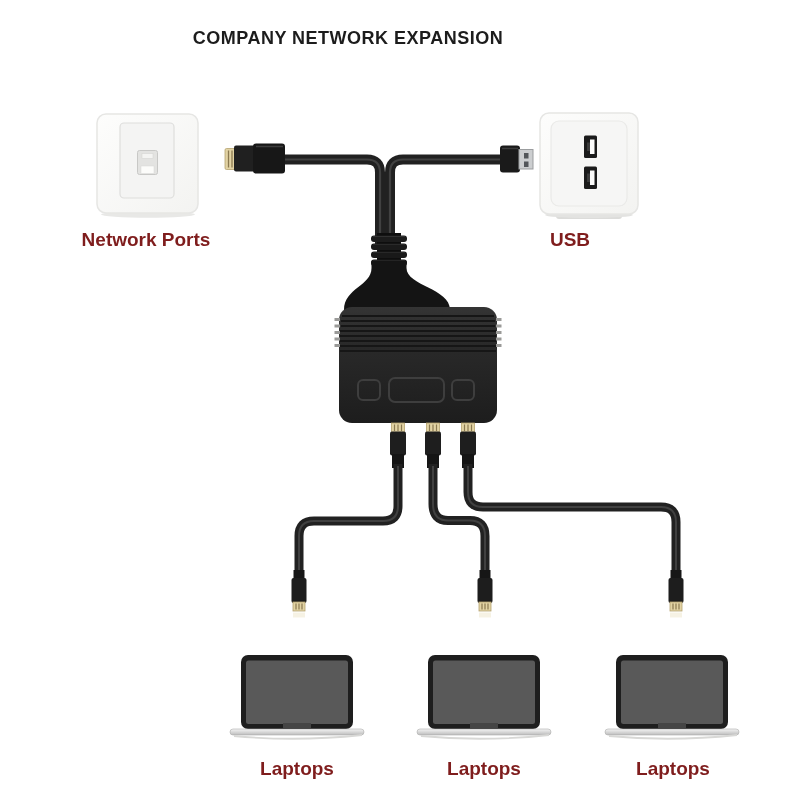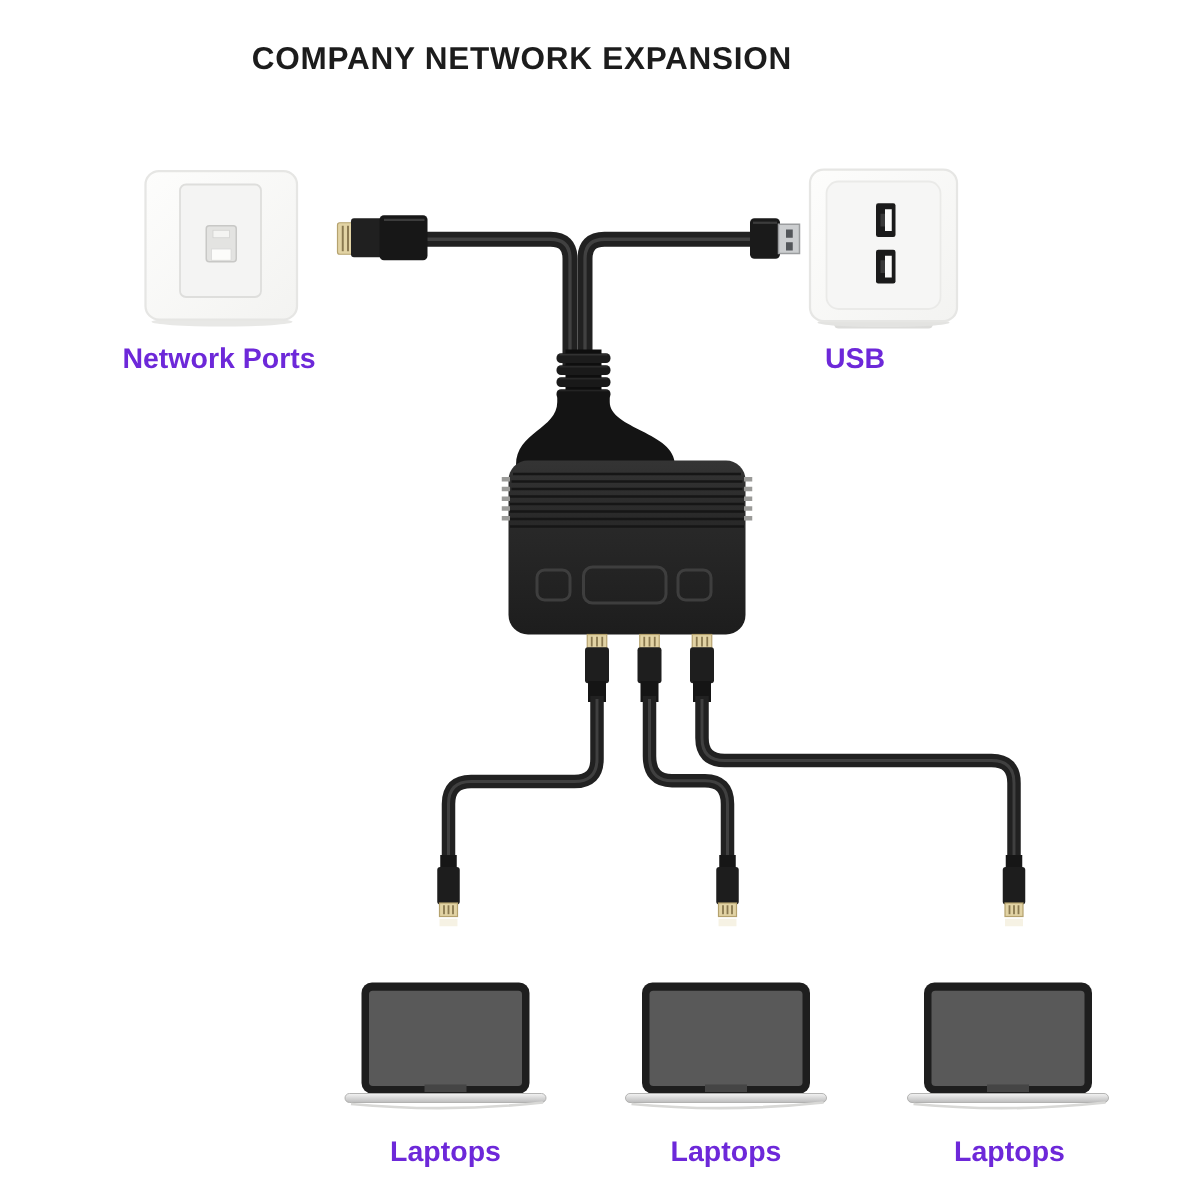--- a/index.html
+++ b/index.html
@@ -7,27 +7,27 @@
     position:relative;
     width:800px;height:800px;
     background:#ffffff;
     overflow:hidden;
     font-family:"Liberation Sans", sans-serif;
   }
   .canvas svg{position:absolute;left:0;top:0;}
   .title{
     position:absolute;top:28px;left:0;width:696px;
     text-align:center;
-    font-size:21px;font-weight:700;letter-spacing:.5px;
+    font-size:18px;font-weight:700;letter-spacing:.5px;
     color:#1c1c1c;
   }
   .node-label{
     position:absolute;
     transform:translateX(-50%);
-    font-size:19px;font-weight:700;color:#6d28d9;
+    font-size:19px;font-weight:700;color:#7f1d1d;
     white-space:nowrap;
   }
   .lbl-network{left:146px;top:229px;}
   .lbl-usb{left:570px;top:229px;}
   .lbl-laptop1{left:297px;top:758px;}
   .lbl-laptop2{left:484px;top:758px;}
   .lbl-laptop3{left:673px;top:758px;}
 </style>
 </head>
 <body>

